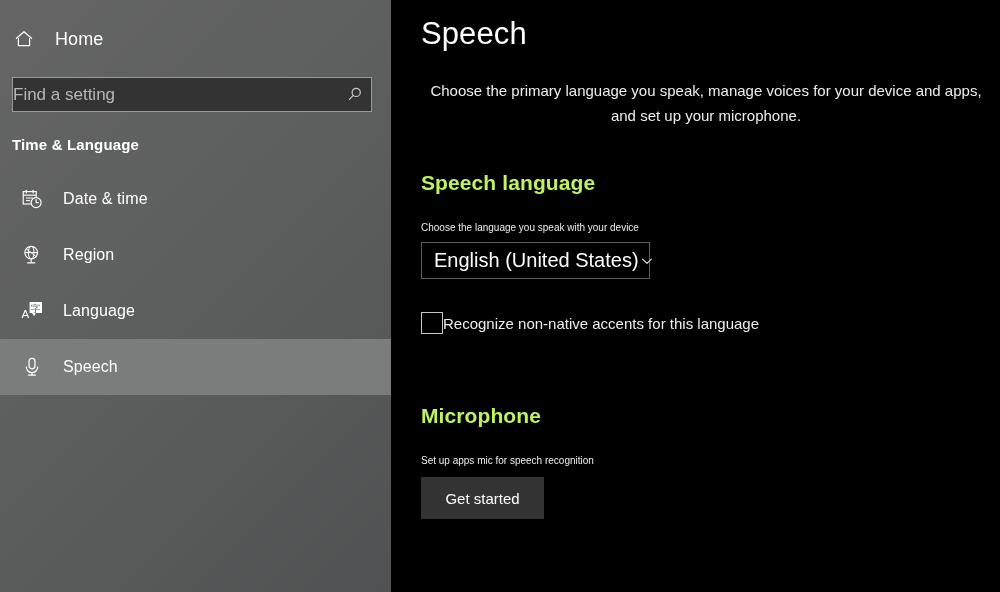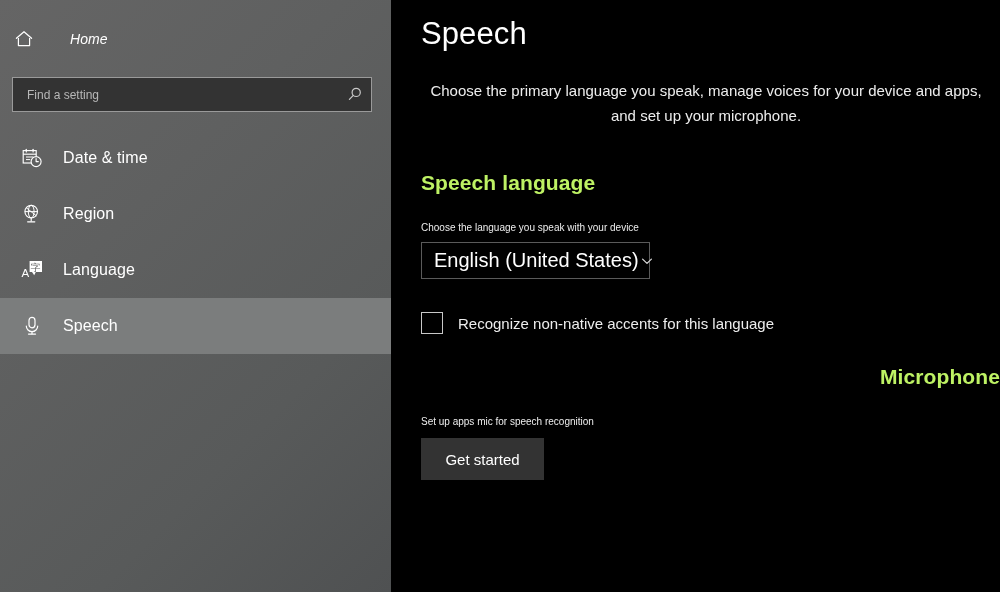--- a/index.html
+++ b/index.html
@@ -42,25 +42,24 @@
   }
   .home-icon {
     width: 24px;
     height: 24px;
     display: flex;
     align-items: center;
     justify-content: center;
     flex: 0 0 24px;
   }
   .home-label {
-    margin-left: 34px;
-    font-size: 14px;
+    margin-left: 19px;
+    font-size: 18px;
     color: #ffffff;
     letter-spacing: .1px;
-    font-style: italic;
   }
 
   .search-wrap {
     margin: 19px 0 0 12px;
     width: 360px;
     height: 35px;
     position: relative;
   }
   .search-box {
     width: 100%;
@@ -69,23 +68,23 @@
     border: 1px solid #9a9a9a;
     display: flex;
     align-items: center;
   }
   .search-input {
     flex: 1 1 auto;
     background: transparent;
     border: none;
     outline: none;
     font-family: "Liberation Sans", sans-serif;
-    font-size: 12px;
+    font-size: 17px;
     color: #e5e5e5;
-    padding: 0 0 0 14px;
+    padding: 0 0 0 0;
     height: 100%;
   }
   .search-input::placeholder { color: #b8b8b8; opacity: 1; }
   .search-icon {
     flex: 0 0 34px;
     display: flex;
     align-items: center;
     justify-content: center;
     height: 100%;
   }
@@ -199,26 +198,25 @@
     cursor: default;
   }
   .checkbox {
     width: 22px;
     height: 22px;
     flex: 0 0 22px;
     border: 1.5px solid #c8c8c8;
     background: #000000;
   }
   .check-label {
-    margin-left: 15px;
     font-size: 15px;
     color: #ededed;
   }
 
-  .group-head.mic { margin-top: 31px; text-align: right; }
+  .group-head.mic { margin-top: 70px; }
 
   .btn {
     margin-top: 11px;
     min-width: 123px;
     height: 42px;
     background: #333333;
     border: none;
     color: #ffffff;
     font-family: "Liberation Sans", sans-serif;
     font-size: 15px;
@@ -251,20 +249,21 @@
         <input class="search-input" type="text" placeholder="Find a setting" style="">
         <span class="search-icon">
           <svg width="17" height="17" viewBox="0 0 17 17" fill="none" aria-hidden="true">
             <circle cx="10.2" cy="6.4" r="4.1" stroke="#c9c9c9" stroke-width="1.2" fill="none"></circle>
             <line x1="7.3" y1="9.4" x2="3.4" y2="13.4" stroke="#c9c9c9" stroke-width="1.2" stroke-linecap="round"></line>
           </svg>
         </span>
       </div>
     </div>
 
+    <div class="section-title">Time &amp; Language</div>
 
     <div class="nav">
 
       <div class="nav-item">
         <span class="nav-icon">
           <svg width="22" height="22" viewBox="0 0 22 22" fill="none" aria-hidden="true">
             <rect x="2.2" y="3.6" width="13" height="12.4" stroke="#ffffff" stroke-width="1.15" fill="none"></rect>
             <line x1="2.2" y1="7.2" x2="15.2" y2="7.2" stroke="#ffffff" stroke-width="1.15"></line>
             <line x1="5.3" y1="2.3" x2="5.3" y2="4.9" stroke="#ffffff" stroke-width="1.15" stroke-linecap="round"></line>
             <line x1="12.1" y1="2.3" x2="12.1" y2="4.9" stroke="#ffffff" stroke-width="1.15" stroke-linecap="round"></line>

